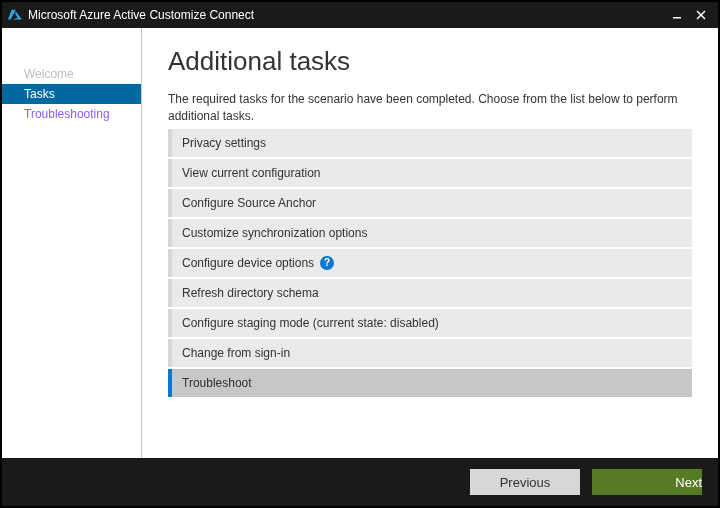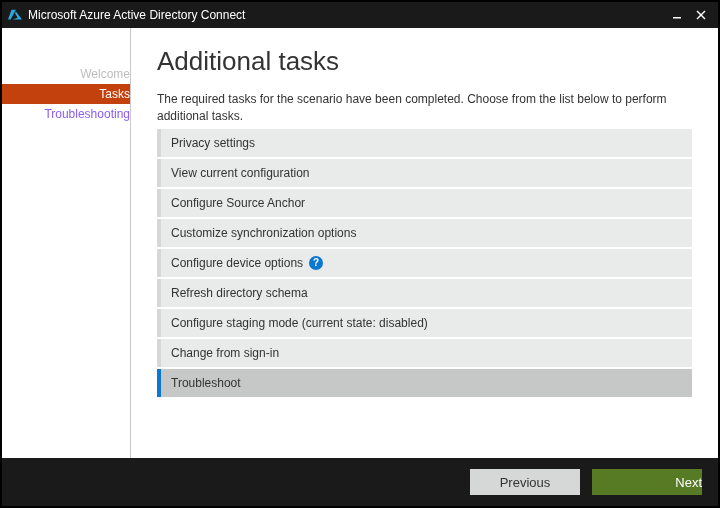--- a/index.html
+++ b/index.html
@@ -51,41 +51,40 @@
     font-size: 12px;
     margin-left: 2px;
     cursor: pointer;
   }
   .body {
     flex: 1;
     display: flex;
     min-height: 0;
   }
   .sidebar {
-    width: 129px;
+    width: 140px;
     border-right: 1px solid #c9c9c9;
     padding-top: 36px;
     box-sizing: border-box;
     background: #fff;
-    text-align: right;
   }
   .side-item {
     height: 20px;
     line-height: 20px;
     padding-left: 22px;
     font-size: 12px;
     color: #8b5cf6;
     cursor: pointer;
   }
   .side-item.disabled {
     color: #bdbdbd;
     cursor: default;
   }
   .side-item.active {
-    background: #c2410c;
+    background: #0369a1;
     color: #fff;
   }
   .main {
     flex: 1;
     display: flex;
     flex-direction: column;
     min-width: 0;
   }
   .content {
     flex: 1;
@@ -172,21 +171,21 @@
 
 <div class="window">
 
   <div class="titlebar">
     <span class="logo">
       <svg viewBox="0 0 16 16" width="14" height="14">
         <polygon points="4,2 9,2 3,13 0,13" fill="#2aa7e0"></polygon>
         <polygon points="9,4 16,13 5,13 11,11 8,6" fill="#2aa7e0"></polygon>
       </svg>
     </span>
-    <span class="title">Microsoft Azure Active Directory Connect</span>
+    <span class="title">Microsoft Azure Active Customize Connect</span>
     <span class="spacer"></span>
     <span class="win-btn">
       <svg width="10" height="10" viewBox="0 0 10 10">
           <rect x="1" y="7" width="8" height="1.5" fill="#fff"></rect>
         </svg>
     </span>
     <span class="win-btn">
       <svg width="10" height="10" viewBox="0 0 10 10">
         <line x1="1" y1="1" x2="9" y2="9" stroke="#fff" stroke-width="1.5"></line>
         <line x1="9" y1="1" x2="1" y2="9" stroke="#fff" stroke-width="1.5"></line>

